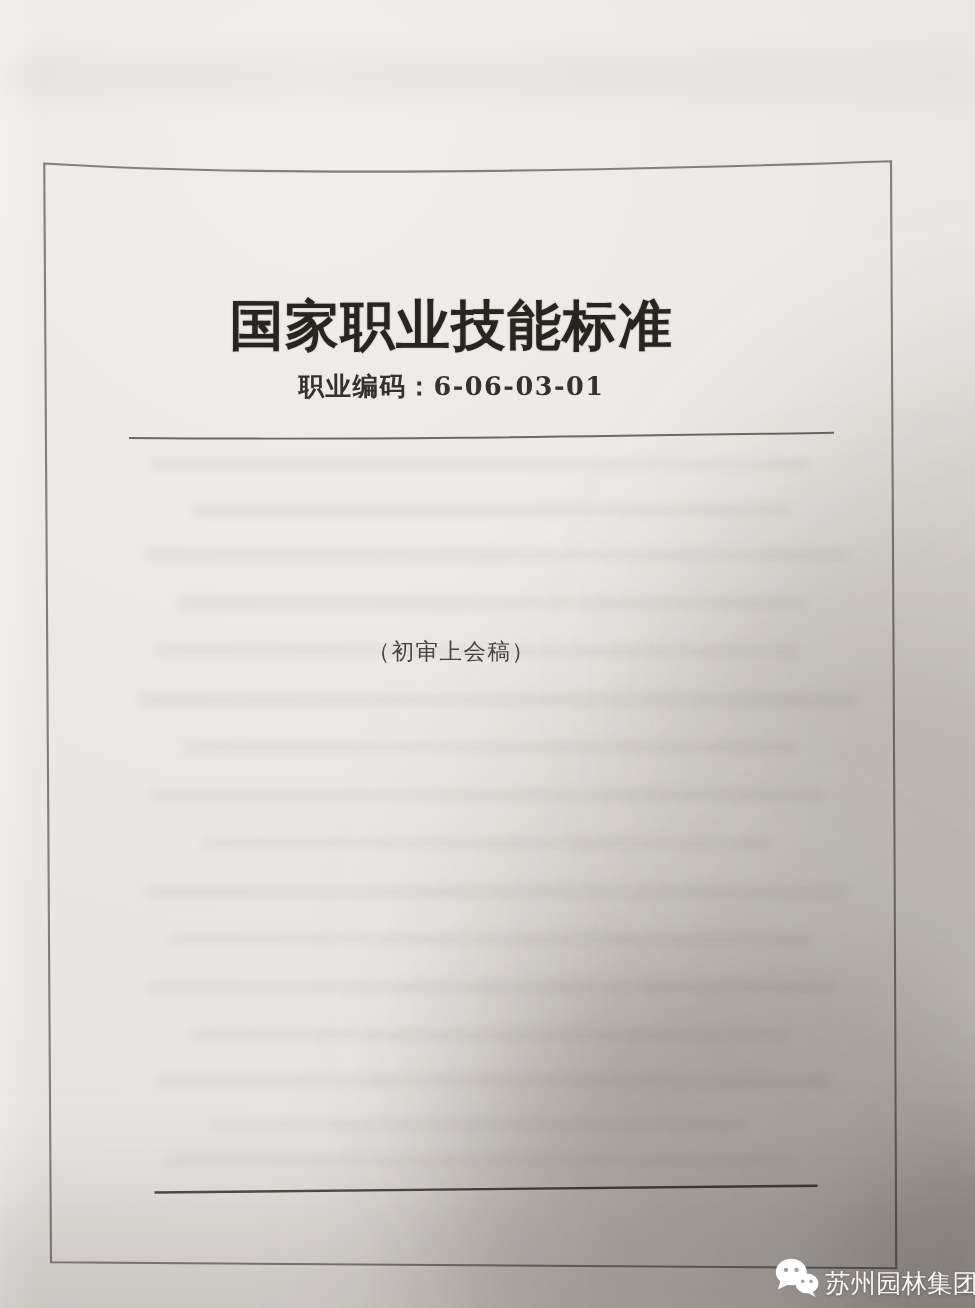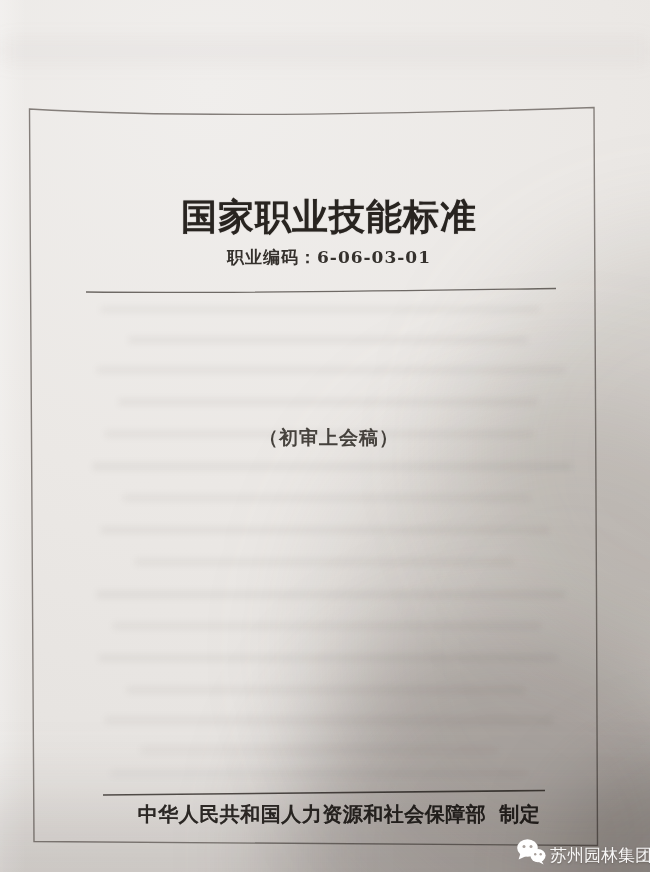--- a/index.html
+++ b/index.html
@@ -16,36 +16,36 @@
     background:linear-gradient(90deg, rgba(255,255,255,.28), rgba(255,255,255,0));
   }
   .wrinkle{
     position:absolute;left:0;top:38px;width:650px;height:26px;
     background:rgba(148,141,135,.06);filter:blur(9px);
   }
   .frame-svg{position:absolute;left:0;top:0;z-index:3;}
   .bleeds{position:absolute;left:0;top:0;width:650px;height:872px;z-index:1;}
   .bleed-row{position:absolute;background:#7a736d;filter:blur(3px);border-radius:4px;}
   .txt{
-    position:absolute;left:46px;width:566px;text-align:center;
+    position:absolute;left:18px;width:566px;text-align:center;
     color:#2f2b28;z-index:4;white-space:nowrap;
   }
   .standard-title{
     top:193px;font-size:36px;font-weight:bold;letter-spacing:1px;
     color:#282420;text-shadow:0 0 1px rgba(40,36,33,.45);
   }
   .occupation-code{
     top:246px;font-size:17px;font-weight:600;letter-spacing:1px;color:#35312d;
   }
   .main-title{
     top:360px;font-size:30px;font-weight:400;letter-spacing:3px;color:#3e3a36;
     text-shadow:0 0 .5px rgba(62,58,54,.5);
   }
   .draft-note{
-    top:425px;font-size:19px;font-weight:700;letter-spacing:1px;color:#46423d;
+    top:425px;font-size:15px;font-weight:400;letter-spacing:1px;color:#46423d;
   }
   .issuer-line{
     top:801px;font-size:20px;font-weight:bold;letter-spacing:.5px;color:#2e2a27;
     transform:translateX(10px);
     text-shadow:0 0 .6px rgba(46,42,38,.4);
   }
   .issuer-action{margin-left:13px;}
   
   .shadow{position:absolute;z-index:5;mix-blend-mode:multiply;pointer-events:none;}
   .sh-a{left:470px;top:240px;width:430px;height:430px;border-radius:50%;
@@ -105,23 +105,20 @@
     <path d="M103 795 L545 790.5" fill="none" stroke="#524d49" stroke-width="1.6"></path>
   </svg>
 
   <div class="txt standard-title">国家职业技能标准</div>
 
   <div class="txt occupation-code">职业编码：6-06-03-01</div>
 
 
   <div class="txt draft-note">（初审上会稿）</div>
 
-  <div class="txt issuer-line">
-    <span>中华人民共和国人力资源和社会保障部</span><span class="issuer-action">制定</span>
-  </div>
 
   <div class="shadow sh-a"></div>
   <div class="shadow sh-b"></div>
   <div class="shadow sh-c"></div>
   <div class="shadow sh-d"></div>
   <div class="shadow sh-e"></div>
 
   <div class="watermark">
     <svg class="wm-icon" width="30" height="27" viewBox="0 0 30 27">
       <path d="M4.6 15 L2.6 21.6 L10.9 17.7 Z" fill="#ffffff"></path>

